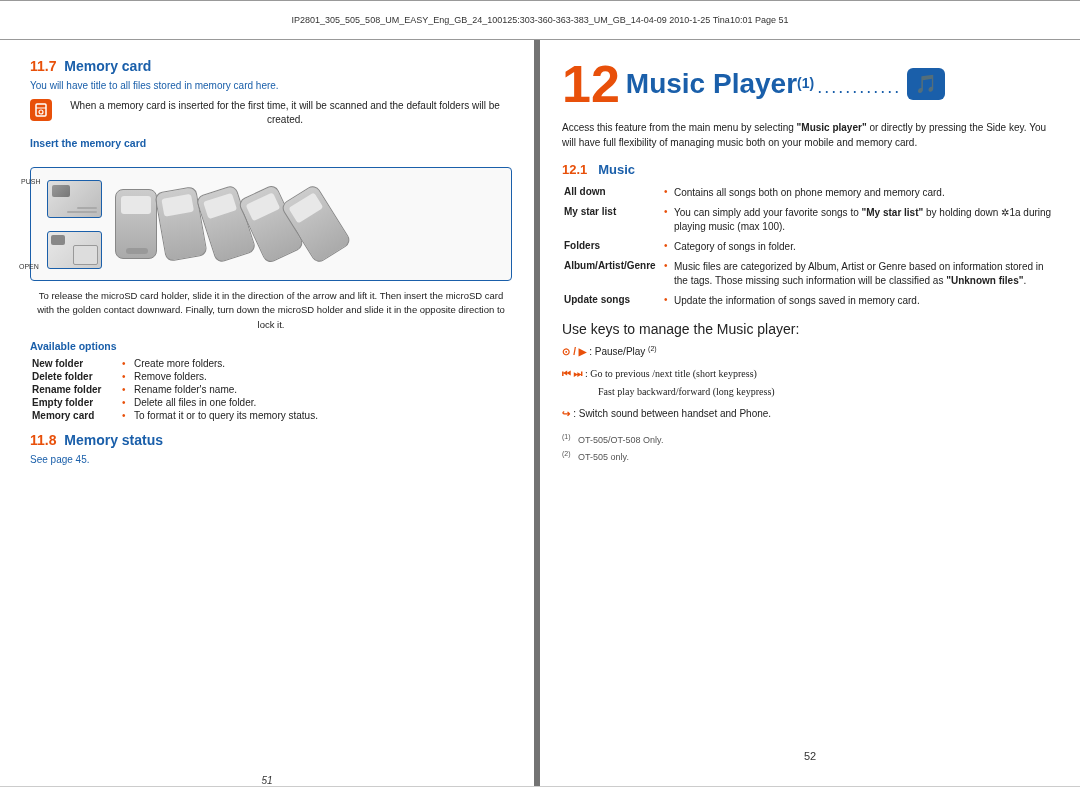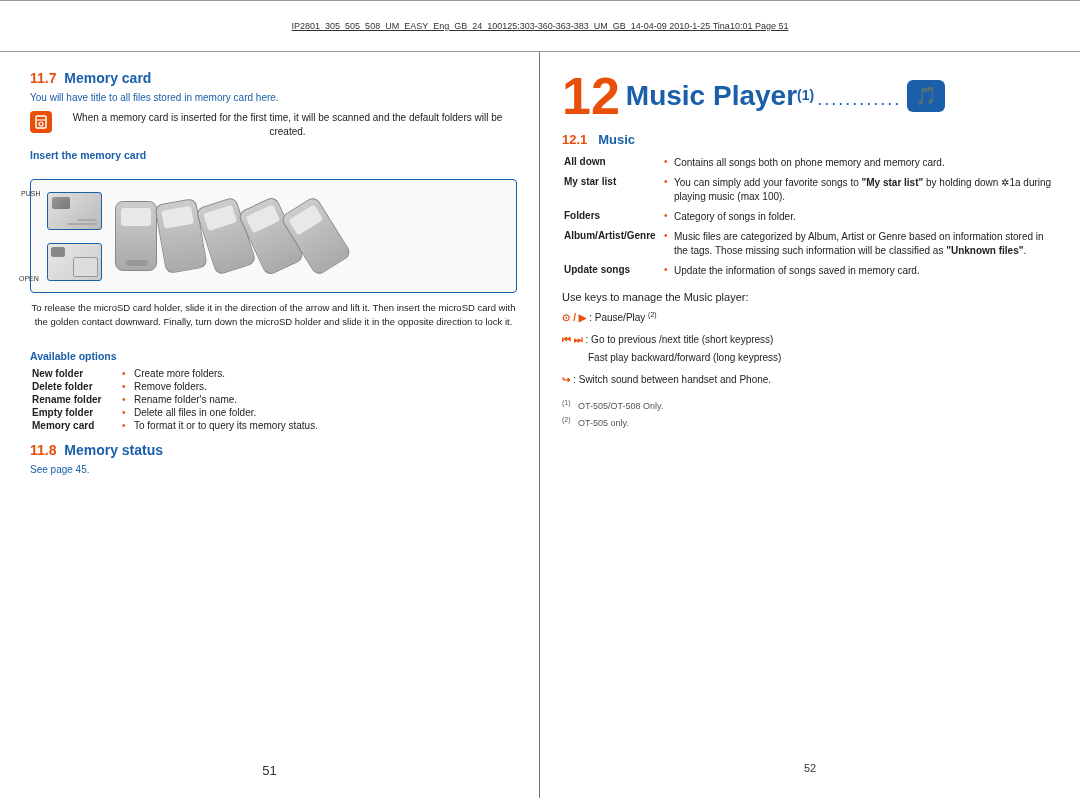--- a/index.html
+++ b/index.html
@@ -10,40 +10,39 @@
       font-family: Arial, Helvetica, sans-serif;
       font-size: 11px;
       color: #222;
       overflow: hidden;
     }
 
     .header-bar {
       width: 100%;
       border-top: 1px solid #999;
       border-bottom: 1px solid #999;
-      padding: 20px 10px;
+      padding: 14px 10px;
       font-size: 9px;
       color: #333;
       text-align: center;
       background: #fff;
-      text-decoration: underline;
     }
 
     .main-content {
       display: flex;
       width: 100%;
       height: calc(798px - 22px - 30px);
       padding: 0;
     }
 
     
     .left-page {
       width: 50%;
       padding: 18px 22px 10px 30px;
-      border-right: 1px solid #737373;
+      border-right: 6px solid #737373;
       position: relative;
     }
 
     
     .right-page {
       width: 50%;
       padding: 18px 19px 10px 22px;
       position: relative;
     }
 
@@ -150,21 +149,21 @@
       display: flex;
       gap: 3px;
       align-items: flex-end;
     }
 
     .instructions-text {
       font-size: 9.5px;
       color: #222;
       line-height: 1.5;
       text-align: center;
-      margin-bottom: 20px;
+      margin-bottom: 8px;
     }
 
     .options-title {
       color: #1a5faa;
       font-weight: bold;
       font-size: 10.5px;
       margin-bottom: 5px;
     }
 
     .options-table {
@@ -281,21 +280,21 @@
       color: #e8500a;
       width: 10px;
     }
 
     .music-table .mval {
       color: #222;
       line-height: 1.4;
     }
 
     .use-keys-text {
-      font-size: 11px;
+      font-size: 14px;
       color: #222;
       margin-top: 8px;
       margin-bottom: 6px;
     }
 
     .key-controls {
       font-size: 10px;
       color: #222;
       line-height: 1.8;
       margin-bottom: 8px;
@@ -427,36 +426,39 @@
     </div>
 
     <div class="section-11-8">
       <div class="section-title">
         <span class="section-number">11.8</span>
         &nbsp;<span>Memory status</span>
       </div>
       <div class="section-text">See page 45.</div>
     </div>
 
-    <div style="position:absolute; bottom:20px; left:50%; transform:translateX(-50%); font-size:13px; color:#333;">51</div>
+    <div style="position:absolute; bottom:0; left:50%; transform:translateX(-50%); font-size:10px; color:#333;font-style:italic;">51</div>
   </div>
 
   <div class="right-page">
 
     <div class="chapter-header">
       <span class="chapter-number">12</span>
       <div>
         <span class="chapter-title-text">Music Player</span><span style="font-size:14px;vertical-align:super;color:#1a5faa;font-weight:bold;">(1)</span>
         <span class="chapter-dots">............</span>
       </div>
       <div class="music-icon-box">
         <span>🎵</span>
       </div>
     </div>
 
+    <div class="chapter-intro">
+      Access this feature from the main menu by selecting <b>"Music player"</b> or directly by pressing the Side key. You will have full flexibility of managing music both on your mobile and memory card.
+    </div>
 
     <div class="subsection-12-1">
       <div class="subsection-12-1-title">
         <span class="section-number">12.1</span>
         &nbsp;&nbsp;<span>Music</span>
       </div>
 
       <table class="music-table">
         <tbody id="music-tbody">
         <tr>
@@ -488,24 +490,24 @@
       </table>
     </div>
 
     <div class="use-keys-text">Use keys to manage the Music player:</div>
 
     <div class="key-controls">
       <div>
         <span class="key-symbol">⊙ / ▶</span>
         <span> : Pause/Play <span class="superscript">(2)</span></span>
       </div>
-      <div style="margin-top:4px;">
+      <div style="margin-top:4px;font-family:Liberation Serif, serif;">
         <span class="key-symbol">⏮ ⏭</span>
         <span> : Go to previous /next title (short keypress)</span>
-        <div style="margin-left:26px;">Fast play backward/forward (long keypress)</div>
+        <div style="margin-left:36px;">Fast play backward/forward (long keypress)</div>
       </div>
       <div style="margin-top:4px;">
         <span class="key-symbol">↪</span>
         <span> : Switch sound between handset and Phone.</span>
       </div>
     </div>
 
     <div class="footnotes">
       <div>
         <span class="superscript">(1)</span>&nbsp;&nbsp;

